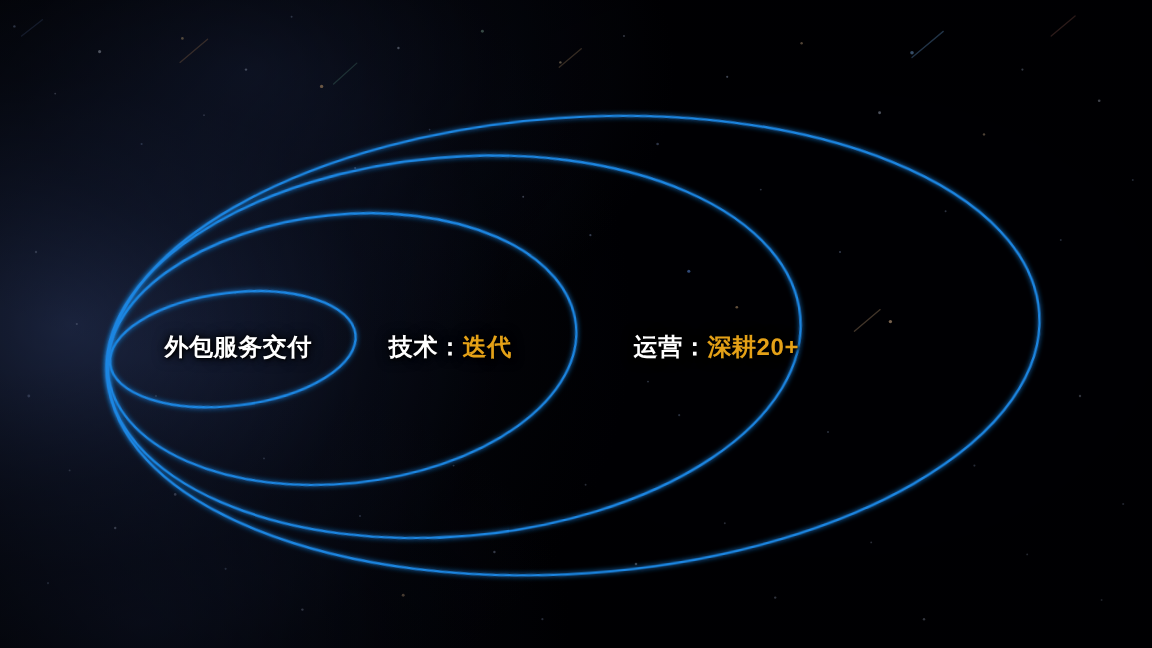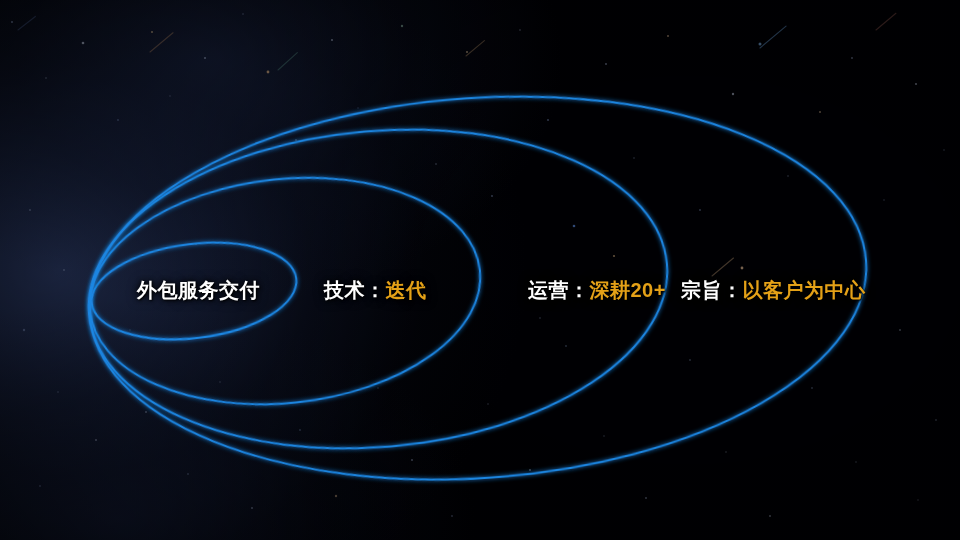--- a/index.html
+++ b/index.html
@@ -210,18 +210,15 @@
     </div>
 
     <div class="label" id="label-1" style="left: 324px; top: 290px;">
       <span class="lbl-key">技术</span><span class="lbl-sep">：</span><span class="lbl-value">迭代</span>
     </div>
 
     <div class="label" id="label-2" style="left: 500px; top: 290px; margin-left: 28px;">
       <span class="lbl-key">运营</span><span class="lbl-sep">：</span><span class="lbl-value">深耕20+</span>
     </div>
 
-    <div class="label" id="label-3" style="left: 681px; top: 290px;">
-      <span class="lbl-key">宗旨</span><span class="lbl-sep">：</span><span class="lbl-value">以客户为中心</span>
-    </div>
 
   </div>
 </div>
 
 </body></html>

